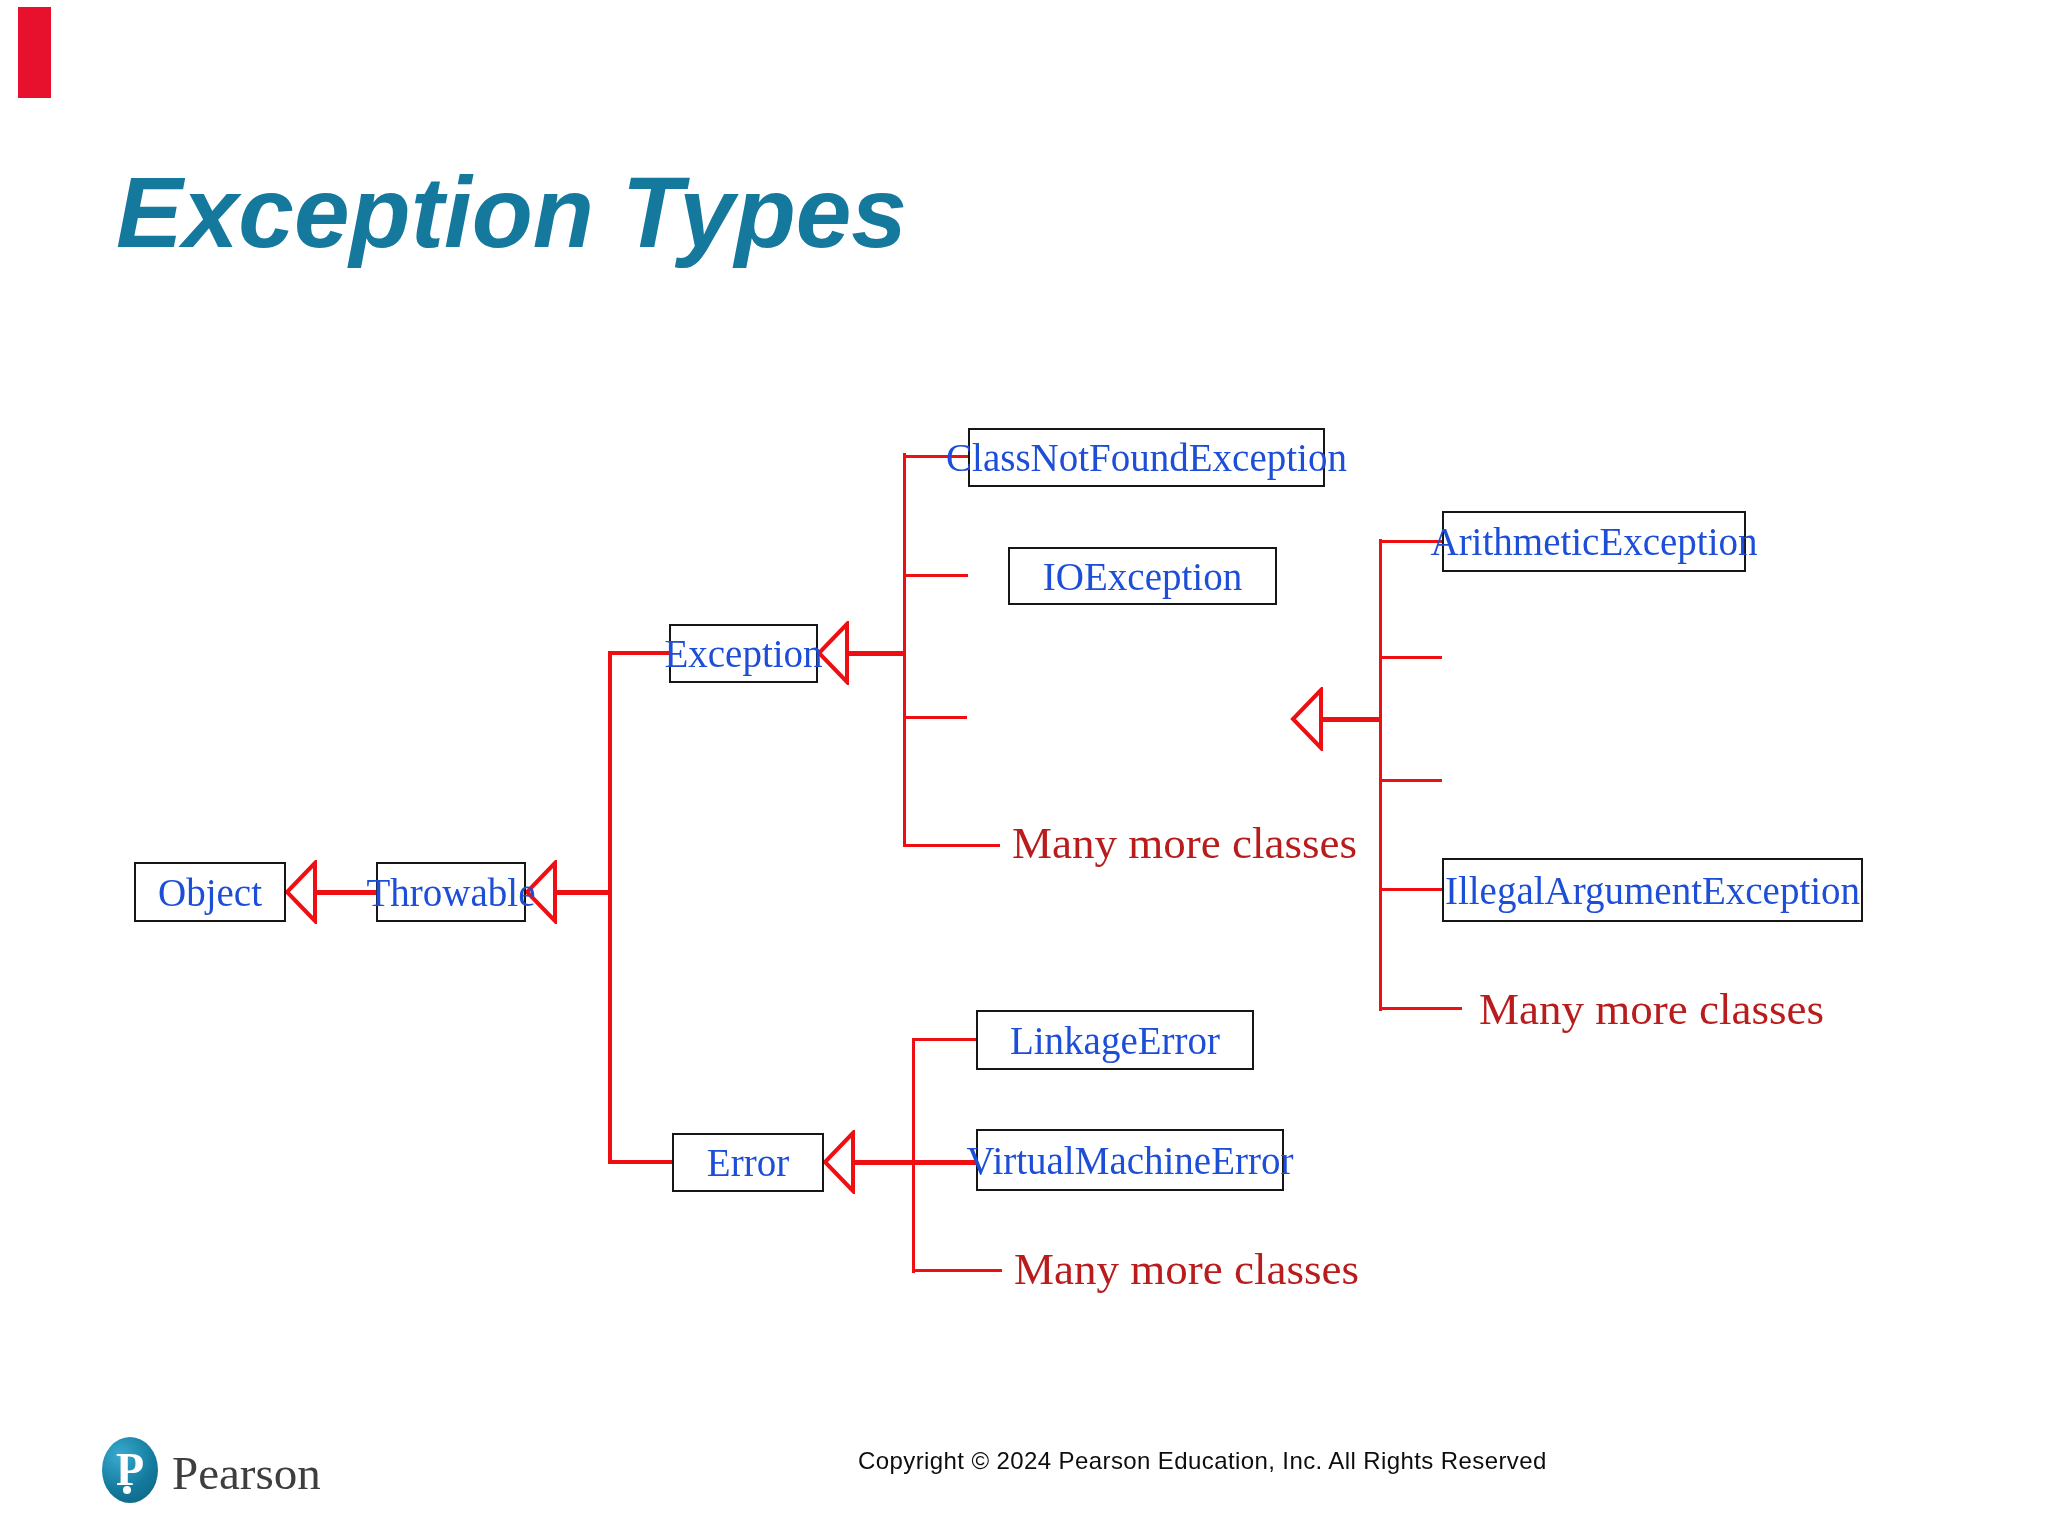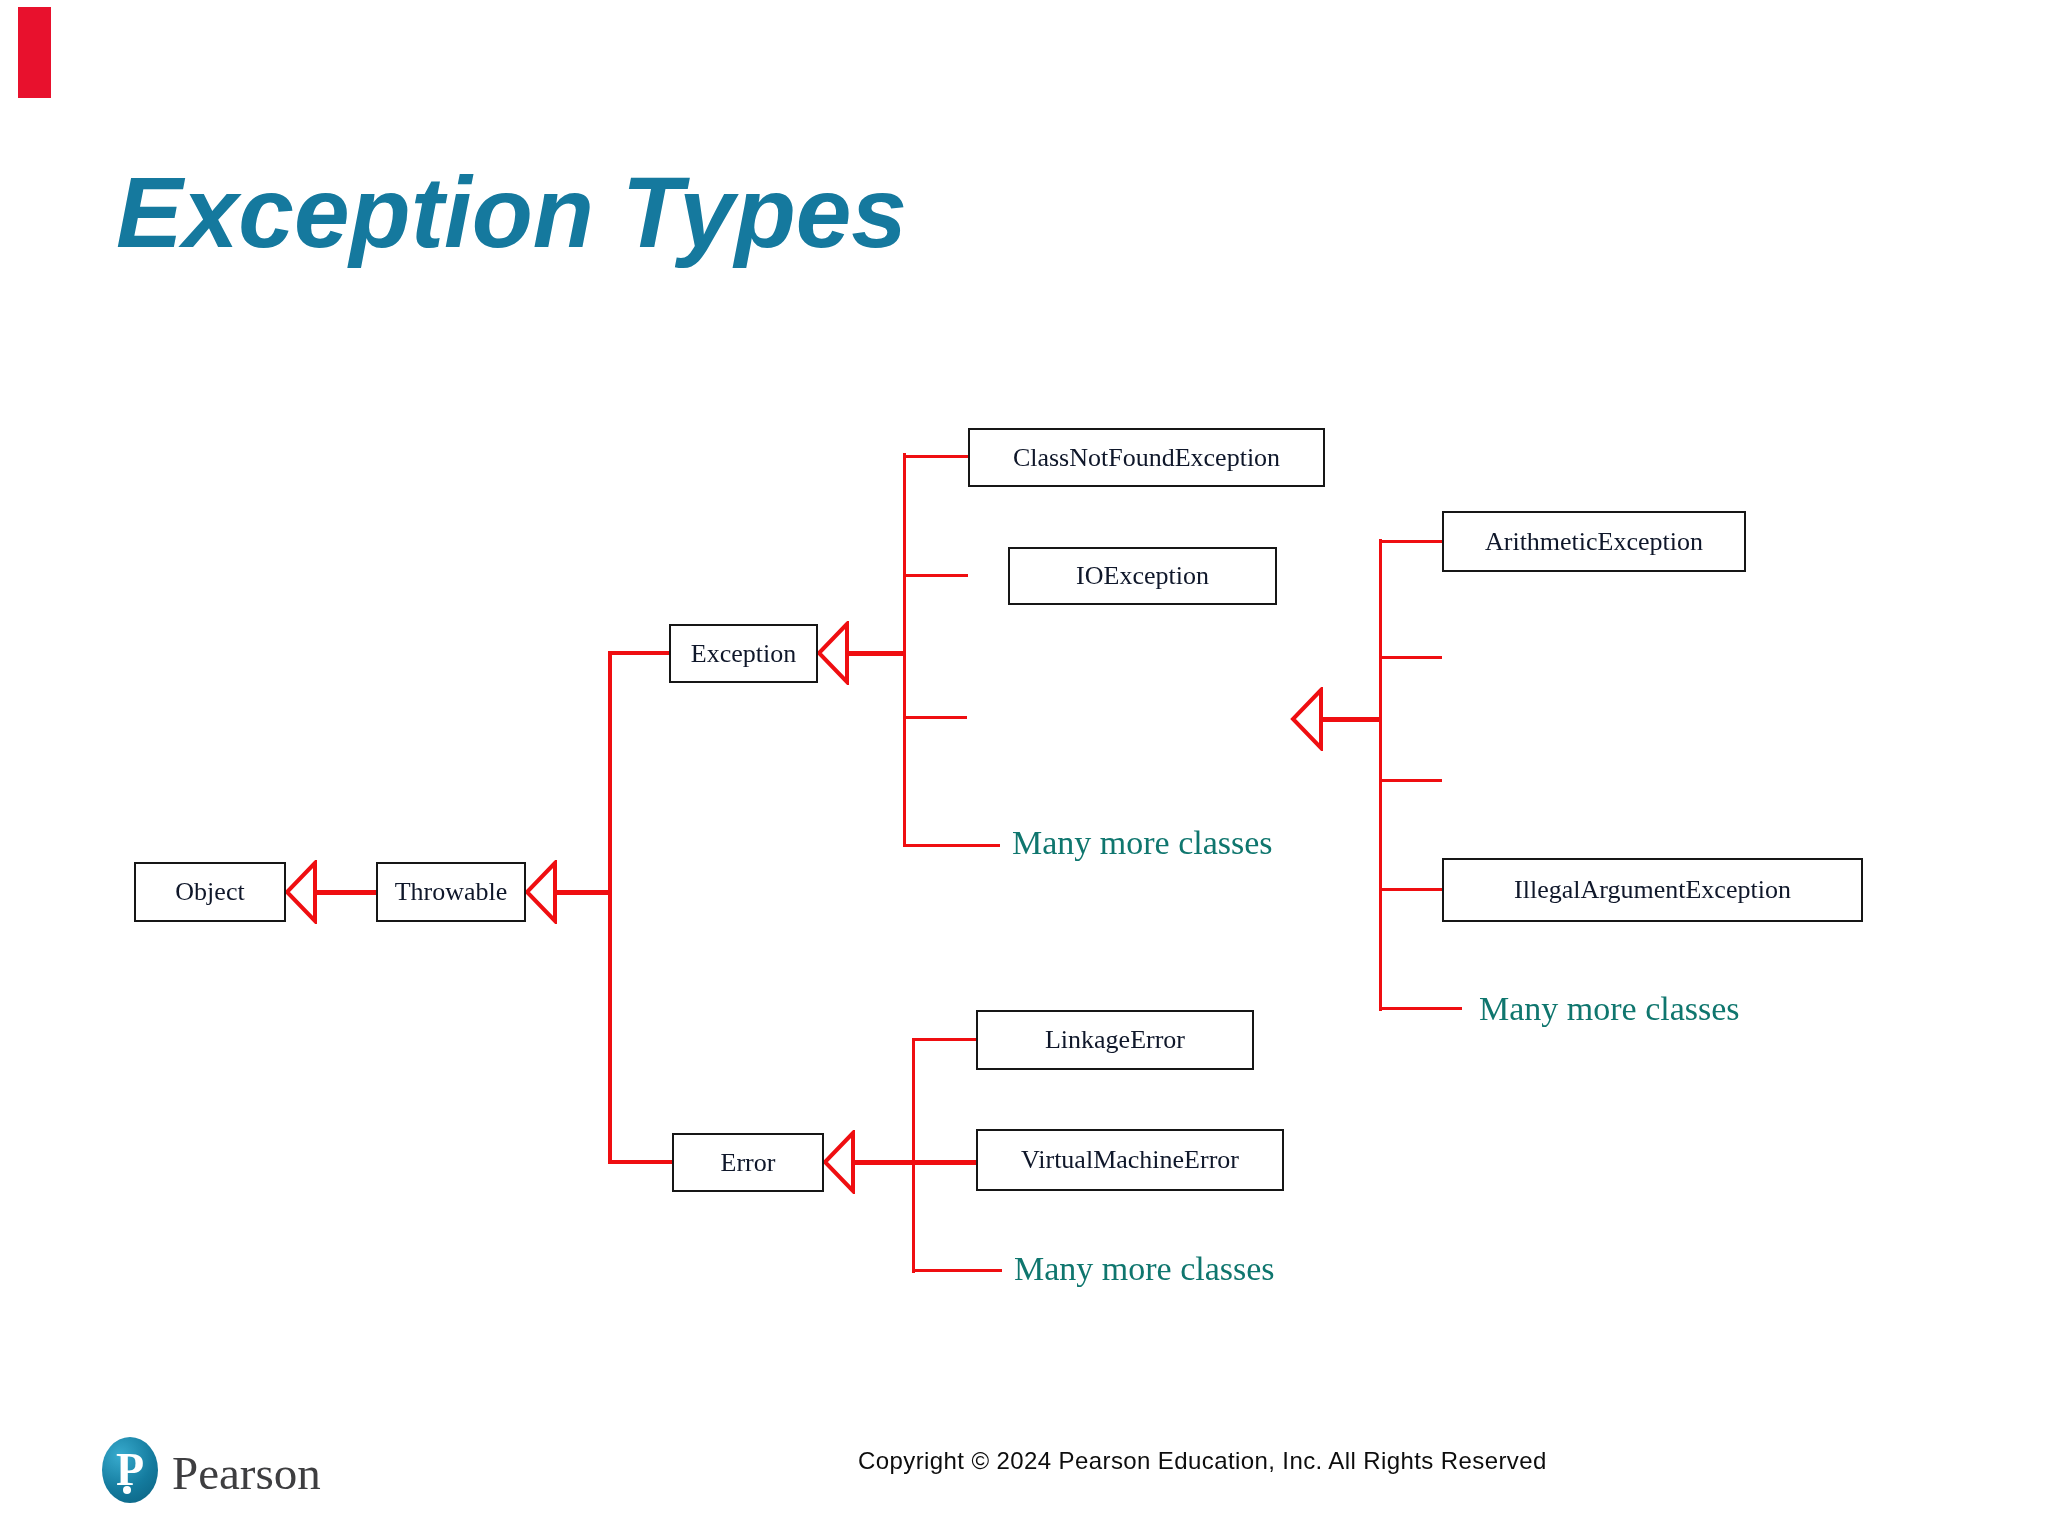--- a/index.html
+++ b/index.html
@@ -17,25 +17,25 @@
   .title{
     position:absolute;left:116px;top:162px;
     font-family:"Liberation Sans","DejaVu Sans",sans-serif;
     font-weight:bold;font-size:100px;line-height:1;
     letter-spacing:0px;color:#15799e;white-space:nowrap;margin:0;font-style:italic;
   }
   .node{
     position:absolute;
     border:2px solid #161616;background:#ffffff;
     display:flex;align-items:center;justify-content:center;
-    font-size:26px;color:#0f172a;white-space:nowrap;
+    font-size:39px;color:#1d4ed8;white-space:nowrap;
     box-sizing:border-box;
   }
   .free-label{
-    position:absolute;font-size:34px;color:#0f766e;
+    position:absolute;font-size:45px;color:#b91c1c;
     line-height:38px;white-space:nowrap;
   }
   .hline,.vline{position:absolute;background:#ef0e11;}
   .tri{position:absolute;}
   .logo-mark{
     position:absolute;left:102px;top:1437px;width:56px;height:66px;
     border-radius:50%;
     background:radial-gradient(circle at 32% 28%, #38abce 0%, #147b9e 55%, #0b607f 100%);
   }
   .logo-p{

